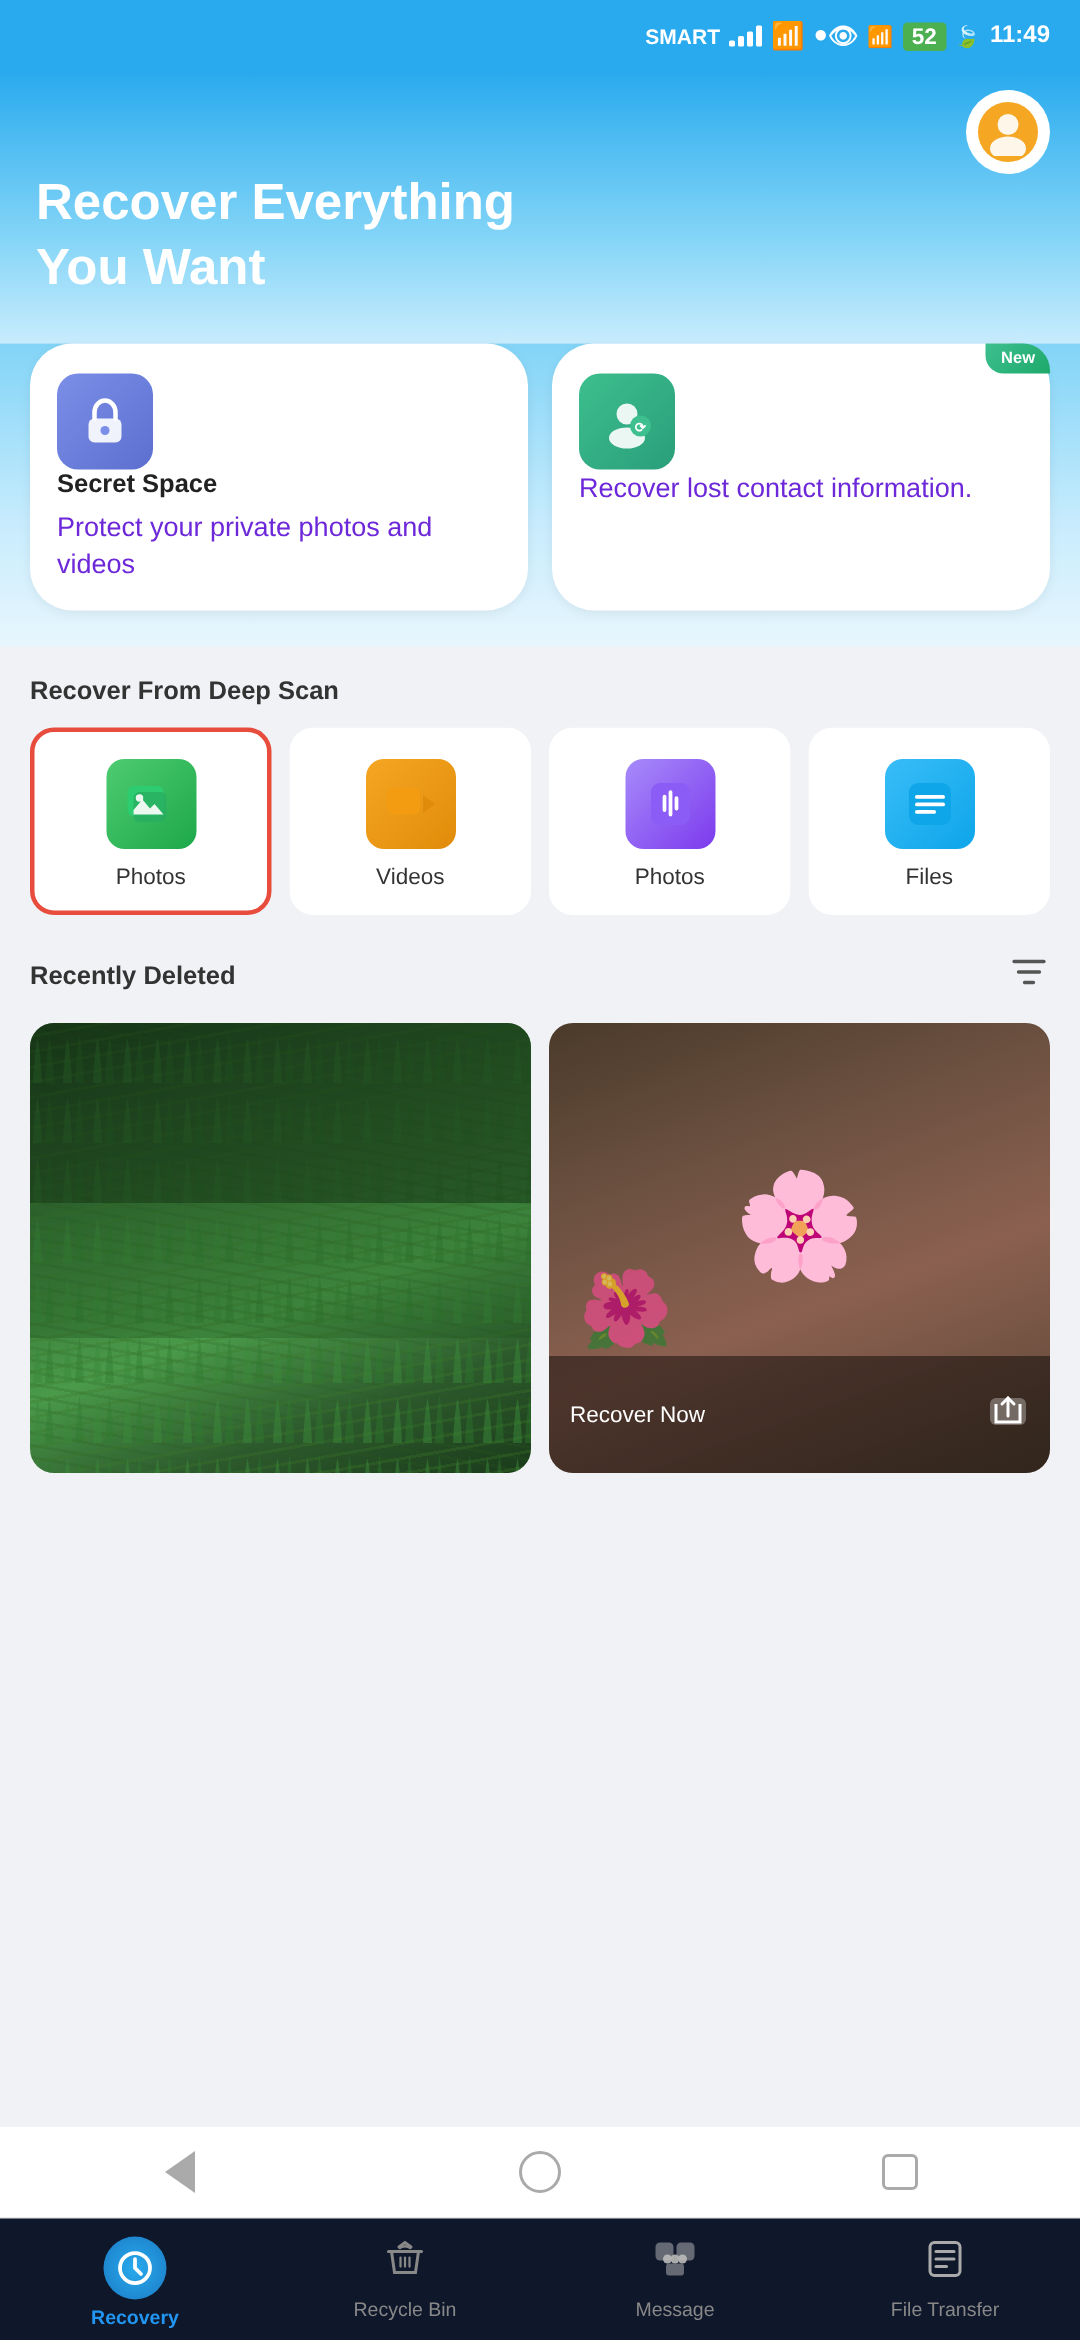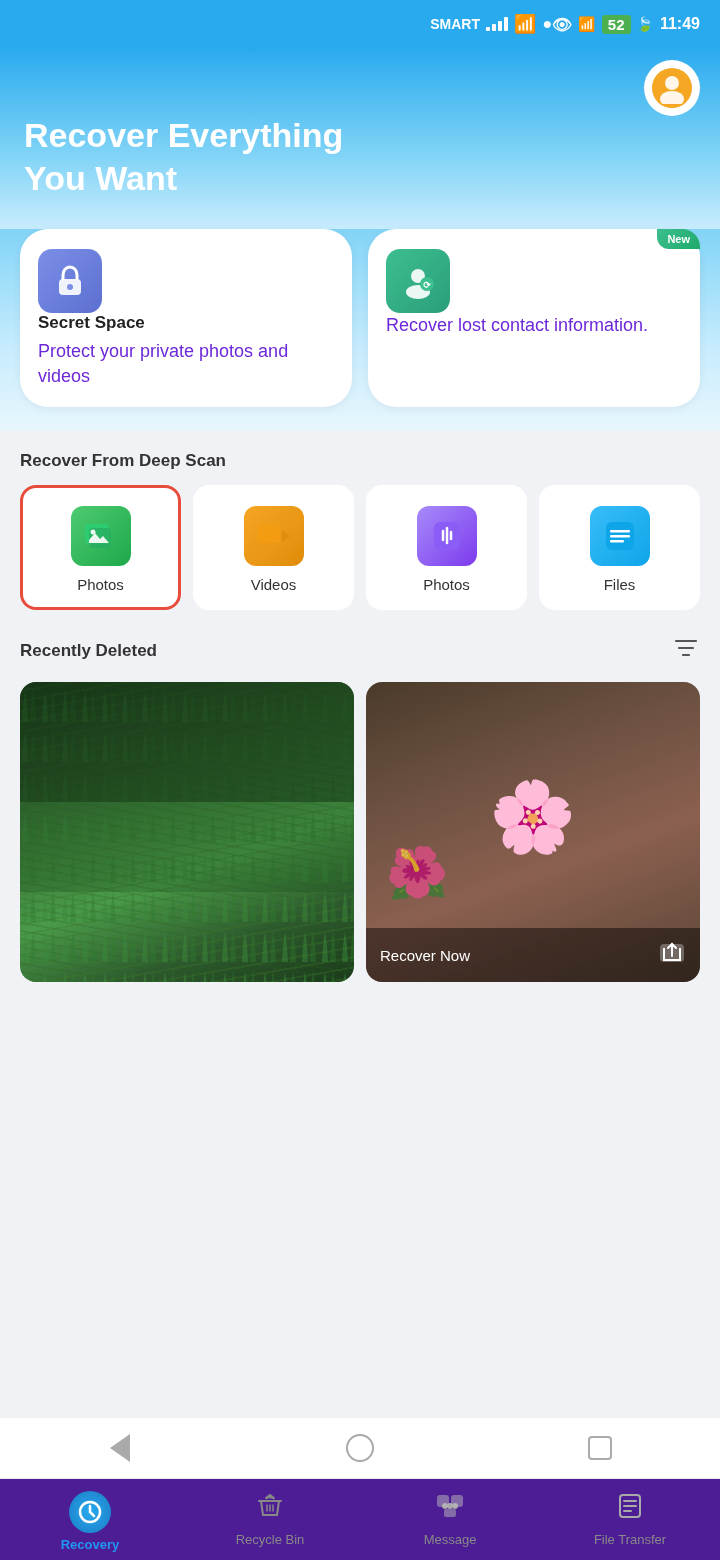--- a/index.html
+++ b/index.html
@@ -196,37 +196,37 @@
       flex-direction: column;
       align-items: center;
       justify-content: center;
     }
     .recover-now-bar {
       position: absolute;
       bottom: 0;
       left: 0;
       right: 0;
       background: rgba(0,0,0,0.45);
-      padding: 10px 14px;
+      padding: 22px 14px;
       display: flex;
       justify-content: space-between;
       align-items: center;
     }
     .recover-now-text {
       color: white;
       font-size: 15px;
       font-weight: 500;
     }
 
     
     .bottom-nav {
       position: fixed;
       bottom: 0;
       width: 720px;
-      background: #4c1d95;
+      background: #0f172a;
       display: flex;
       border-top: 1px solid #e8e8e8;
     }
     .nav-item {
       flex: 1;
       display: flex;
       flex-direction: column;
       align-items: center;
       padding: 12px 0 8px 0;
       cursor: pointer;

